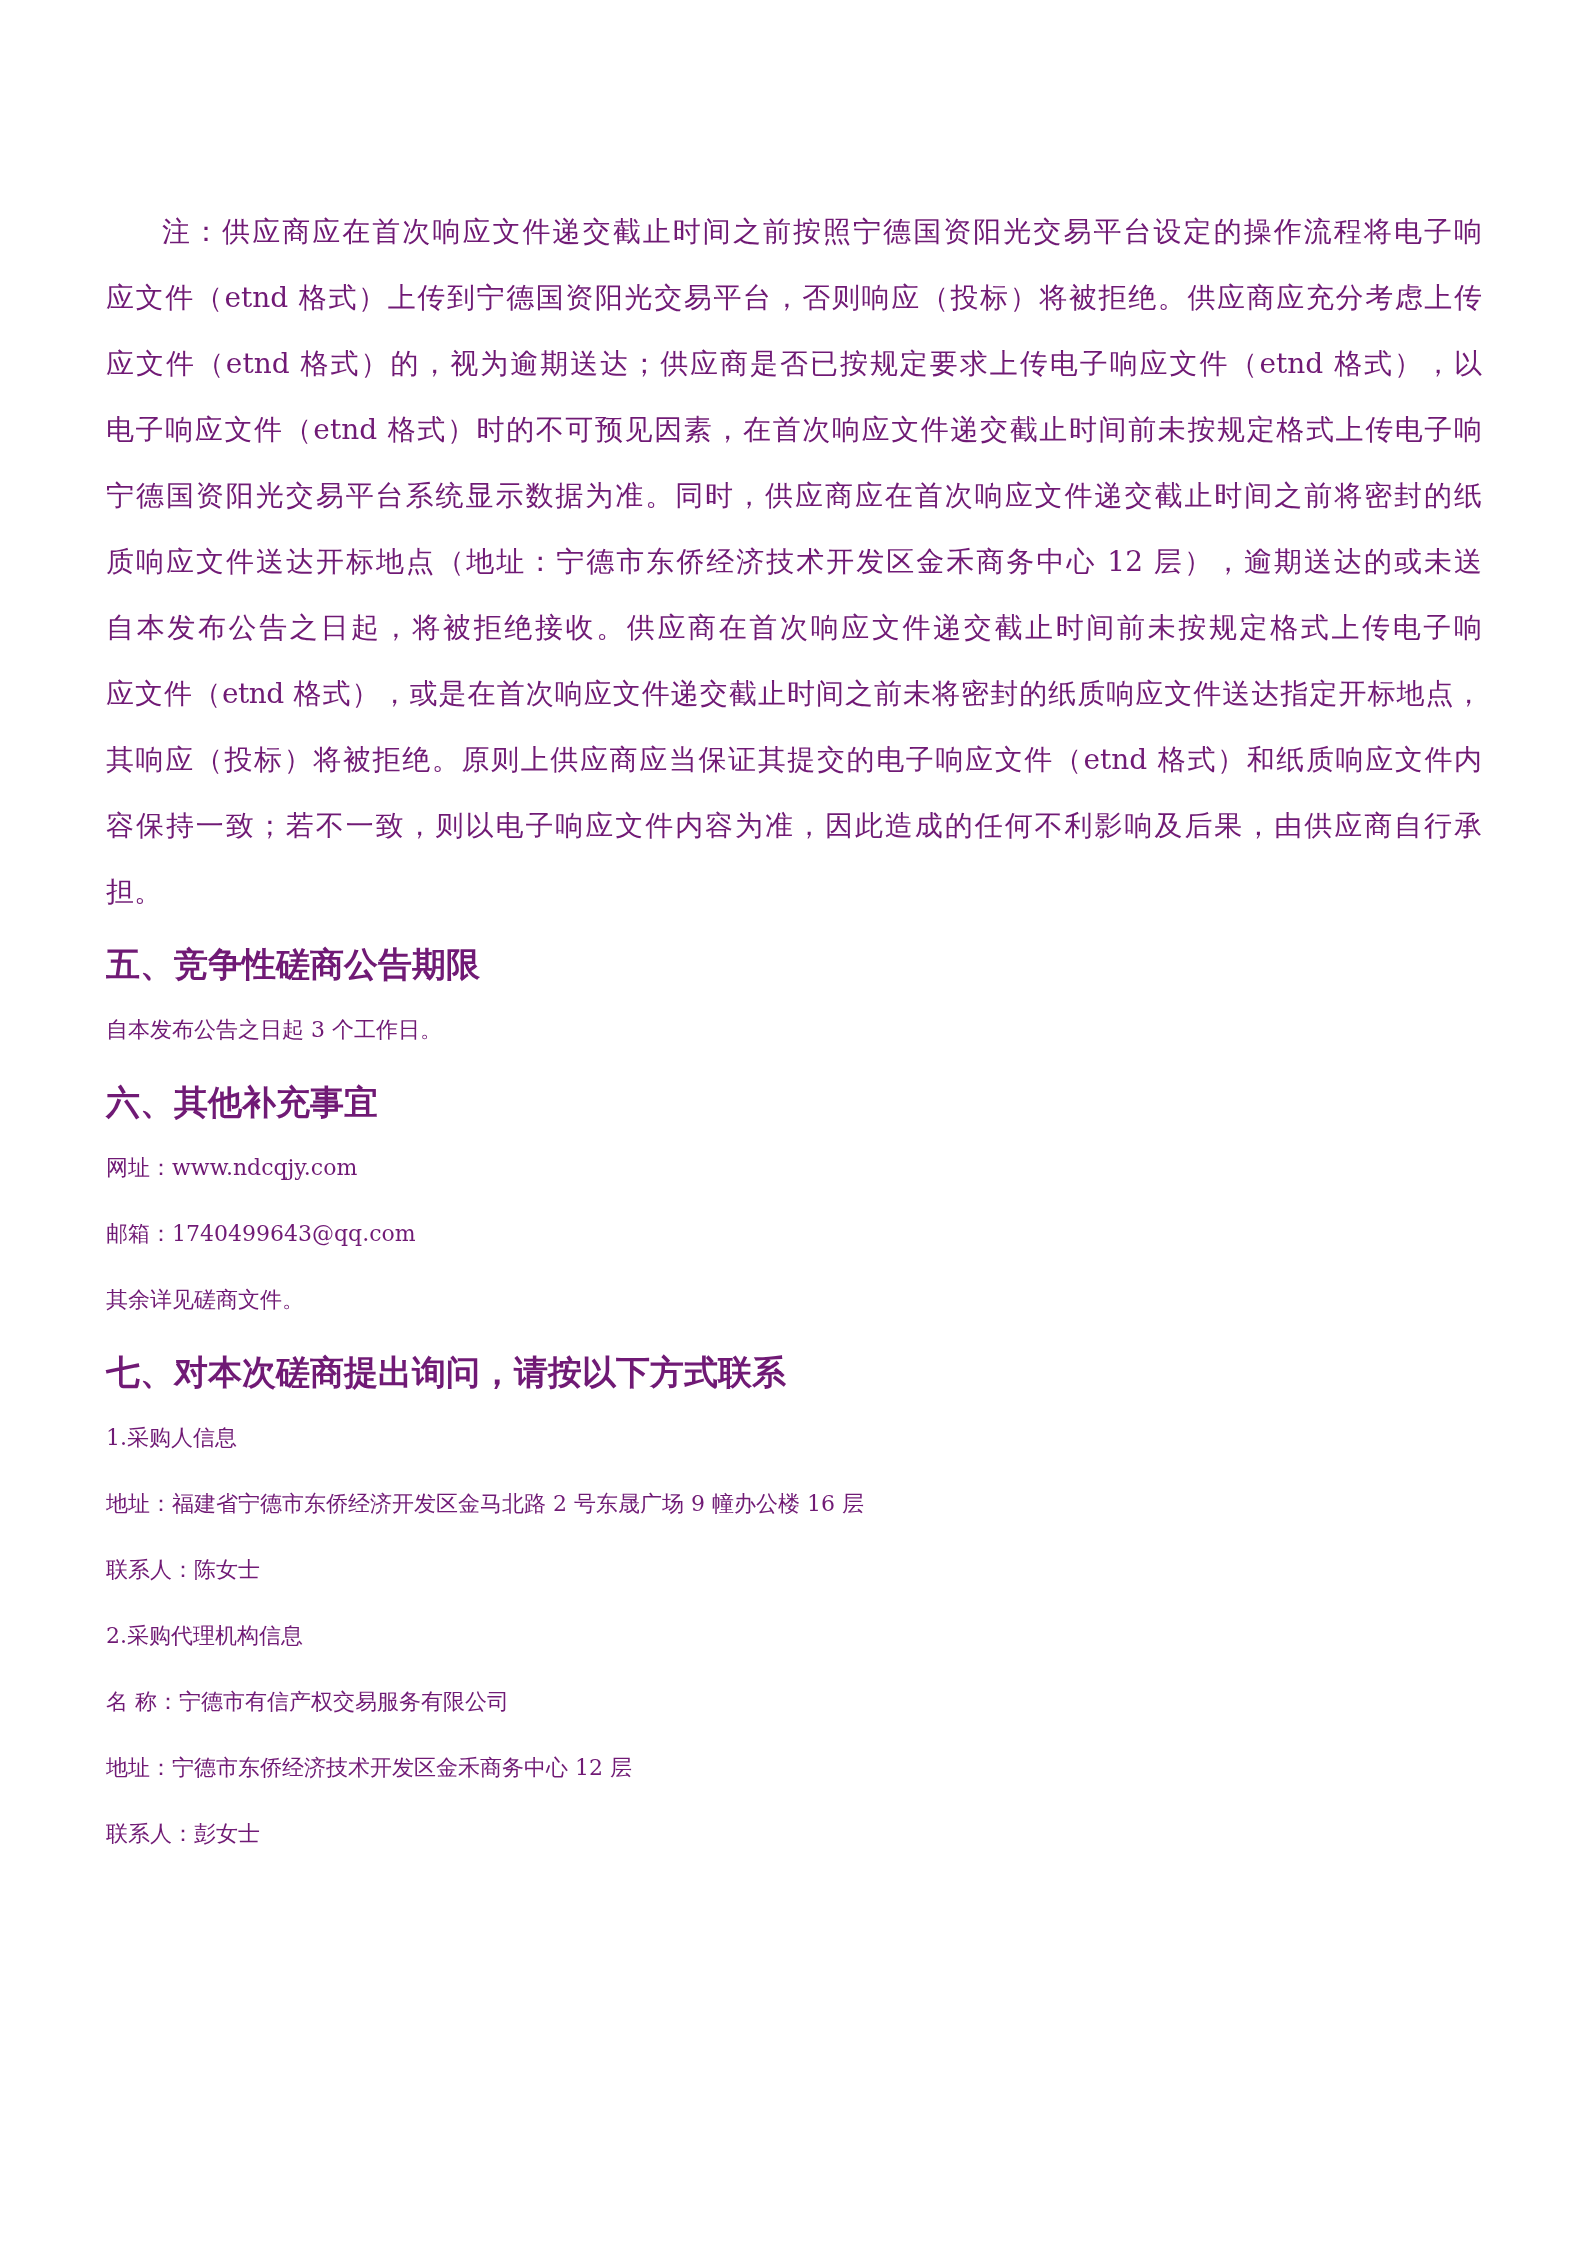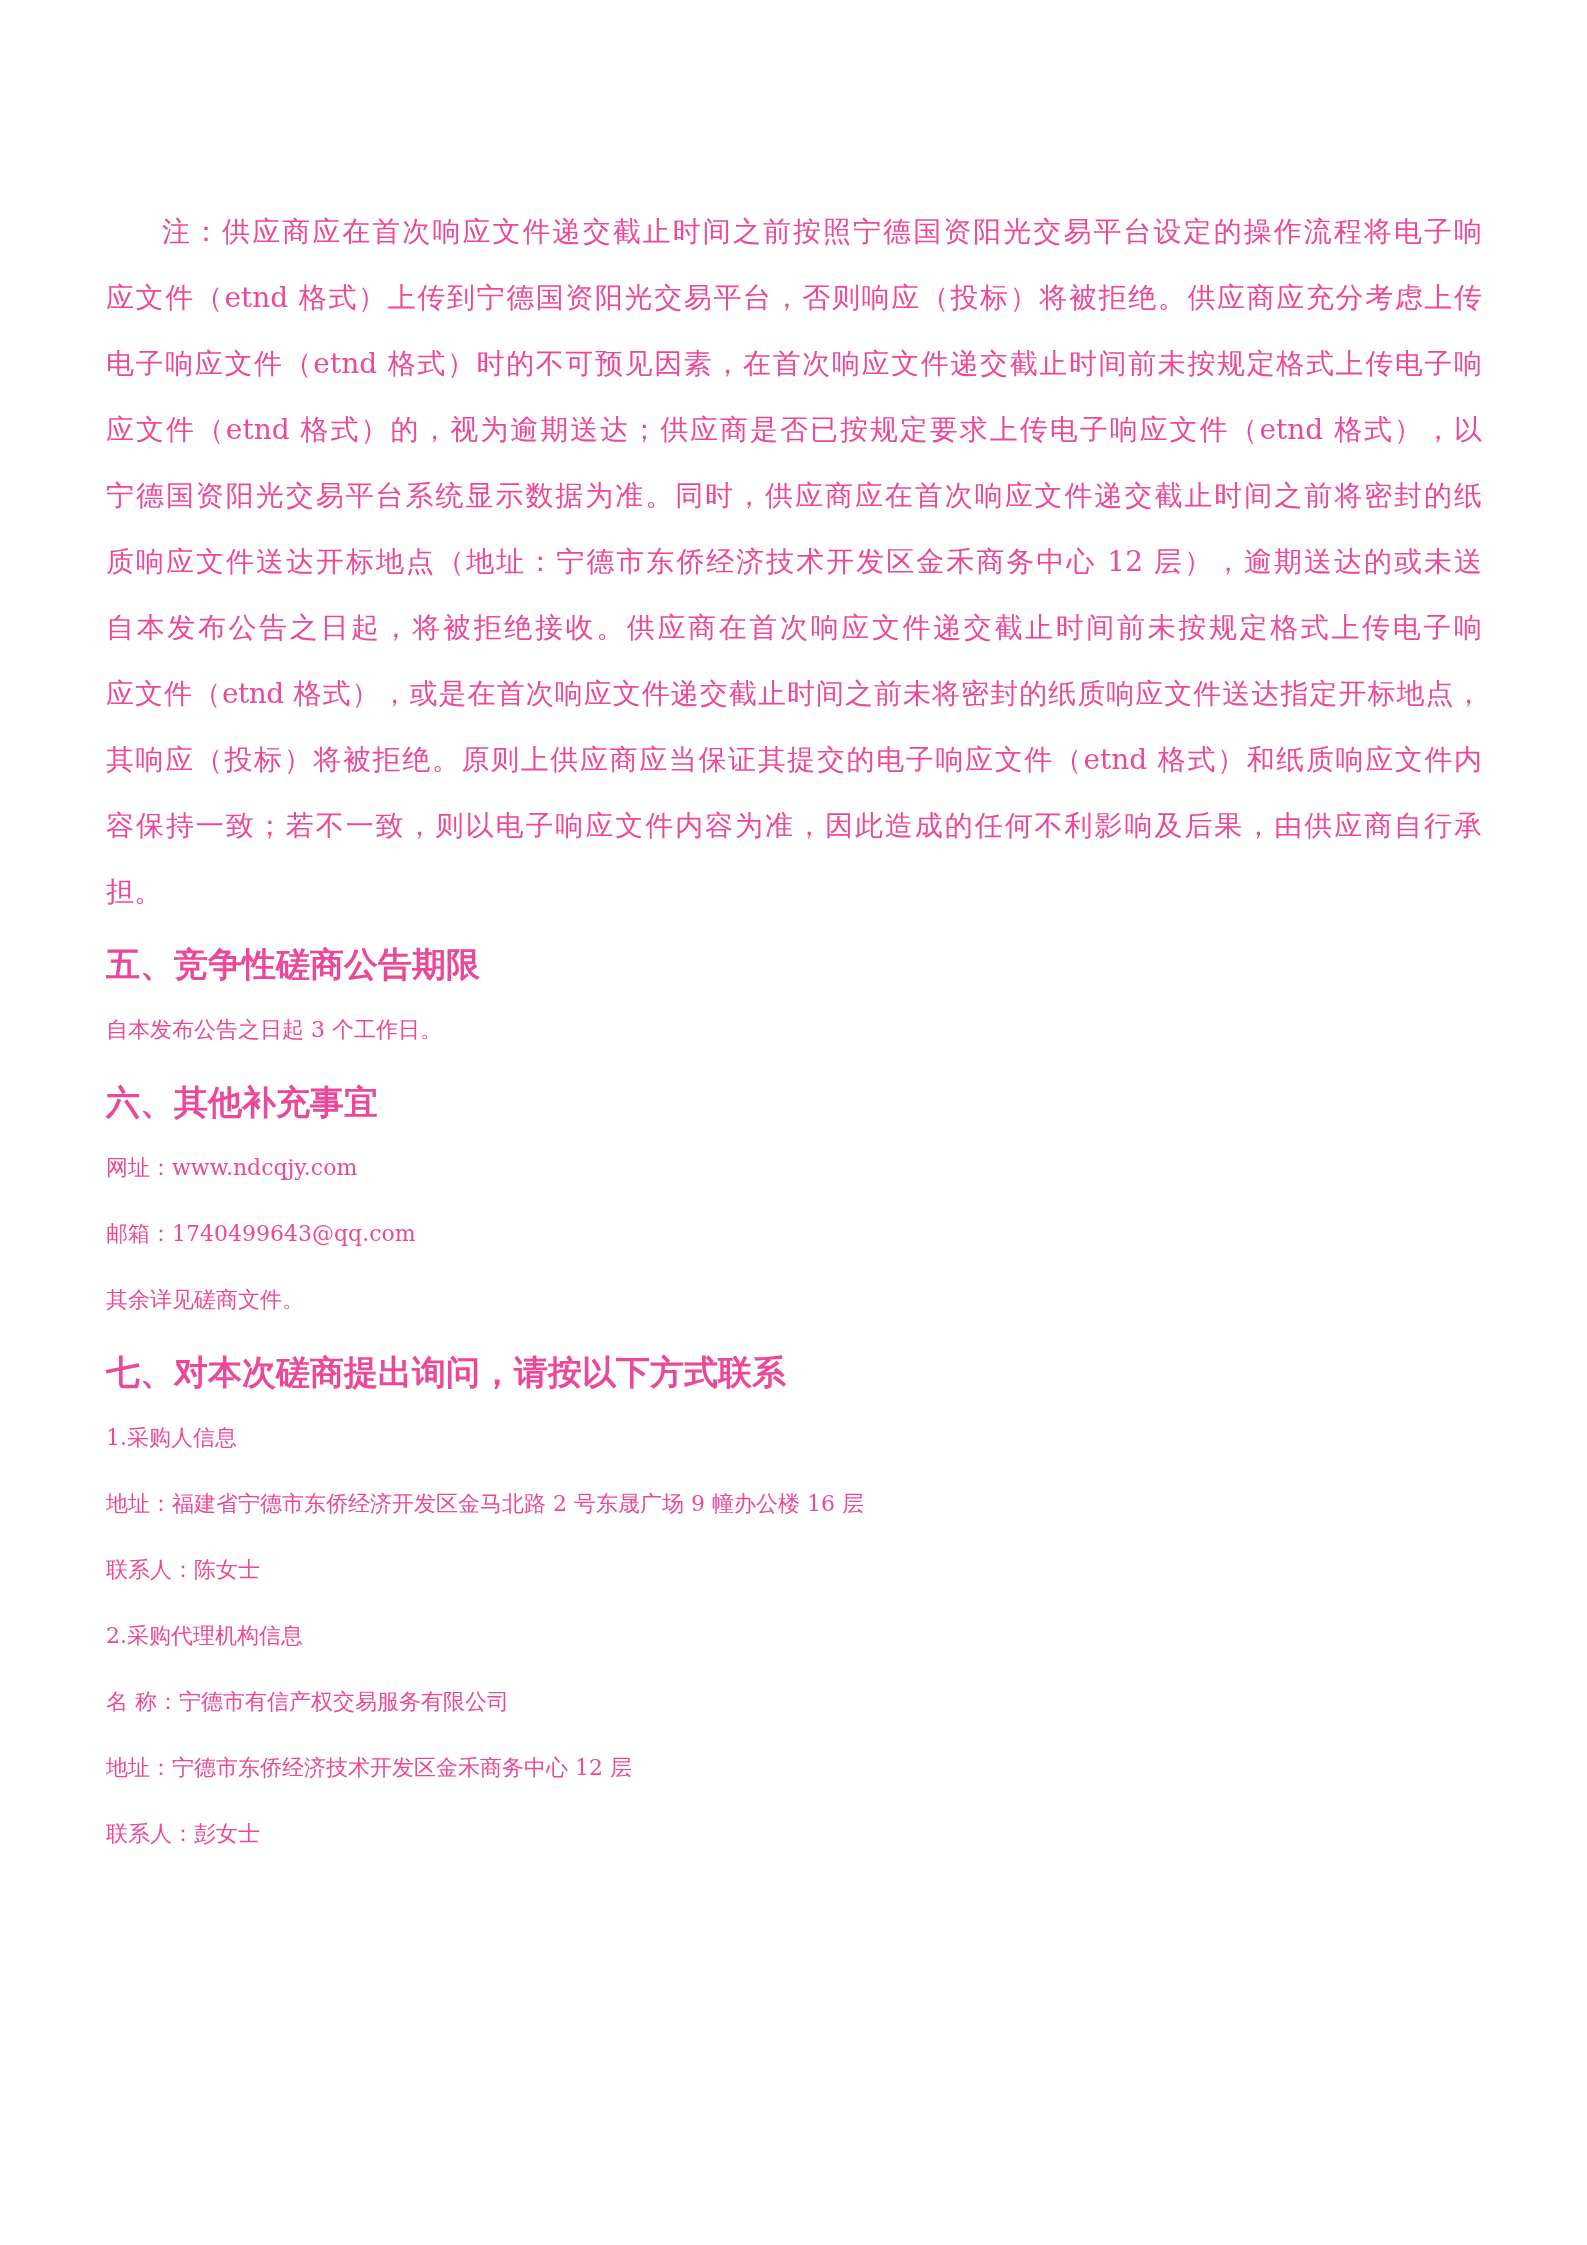--- a/index.html
+++ b/index.html
@@ -5,21 +5,21 @@
   html, body {
     margin: 0;
     padding: 0;
     background: #ffffff;
   }
   .page {
     position: relative;
     width: 1587px;
     height: 2245px;
     background: #ffffff;
-    color: #ec4899;
+    color: #701a75;
     overflow: hidden;
     font-family: "DejaVu Serif", "Liberation Serif", serif;
   }
   .content {
     position: absolute;
     left: 106px;
     top: 199px;
     width: 1376px;
   }
   
@@ -47,22 +47,22 @@
 </style>
 </head>
 <body>
 
 <div class="page">
   <div class="content">
 
     <div>
       <div class="para-line first"><span>注：供应商应在首次响应文件递交截止时间之前按照宁德国资阳光交易平台设定的操作流程将电子响</span></div>
       <div class="para-line"><span>应文件（etnd 格式）上传到宁德国资阳光交易平台，否则响应（投标）将被拒绝。供应商应充分考虑上传</span></div>
+      <div class="para-line"><span>应文件（etnd 格式）的，视为逾期送达；供应商是否已按规定要求上传电子响应文件（etnd 格式），以</span></div>
       <div class="para-line"><span>电子响应文件（etnd 格式）时的不可预见因素，在首次响应文件递交截止时间前未按规定格式上传电子响</span></div>
-      <div class="para-line"><span>应文件（etnd 格式）的，视为逾期送达；供应商是否已按规定要求上传电子响应文件（etnd 格式），以</span></div>
       <div class="para-line"><span>宁德国资阳光交易平台系统显示数据为准。同时，供应商应在首次响应文件递交截止时间之前将密封的纸</span></div>
       <div class="para-line"><span>质响应文件送达开标地点（地址：宁德市东侨经济技术开发区金禾商务中心 12 层），逾期送达的或未送</span></div>
       <div class="para-line"><span>自本发布公告之日起，将被拒绝接收。供应商在首次响应文件递交截止时间前未按规定格式上传电子响</span></div>
       <div class="para-line tight"><span>应文件（etnd 格式），或是在首次响应文件递交截止时间之前未将密封的纸质响应文件送达指定开标地点，</span></div>
       <div class="para-line"><span>其响应（投标）将被拒绝。</span><span class="bold-run">原则上供应商应当保证其提交的电子响应文件（etnd 格式）和纸质响应文件内</span></div>
       <div class="para-line"><span class="bold-run">容保持一致；若不一致，则以电子响应文件内容为准，因此造成的任何不利影响及后果，由供应商自行承</span></div>
       <div class="para-line no-justify"><span class="bold-run">担。</span></div>
     </div>
 
     <div class="heading">五、竞争性磋商公告期限</div>

